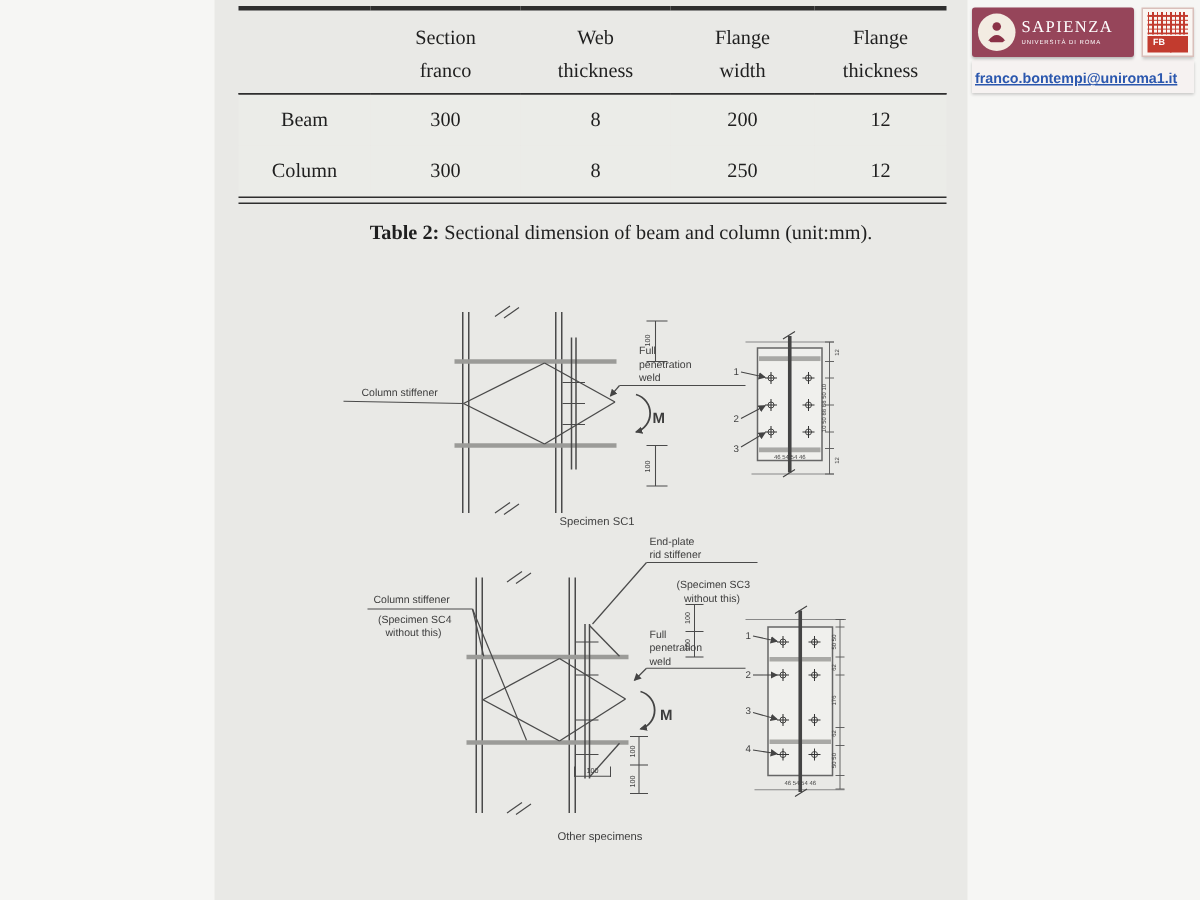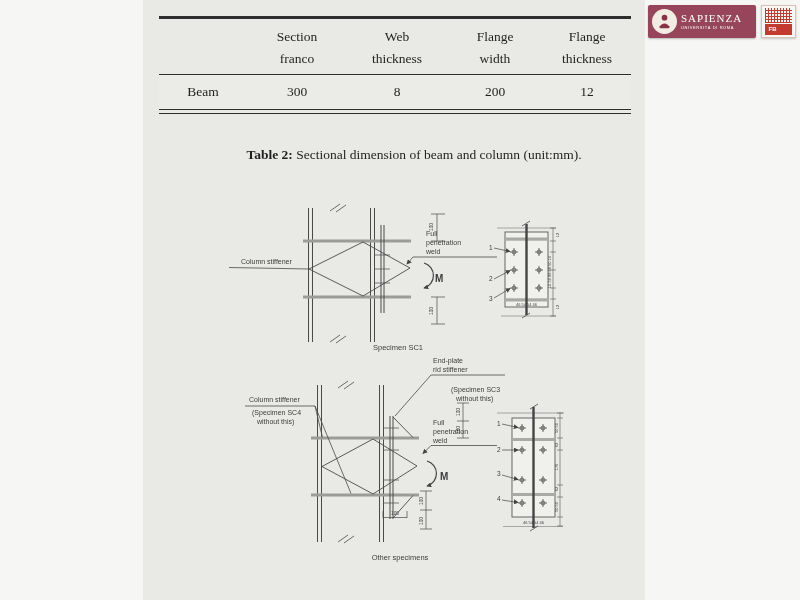--- a/index.html
+++ b/index.html
@@ -6,21 +6,21 @@
   body{
     width:800px;height:600px;position:relative;overflow:hidden;
     background:#f6f6f4;
     font-family:"Liberation Serif", serif;
   }
   .slide{
     position:absolute;left:143px;top:0;width:502px;height:600px;
     background:#e9e9e6;
   }
   
-  .tblwrap{position:absolute;left:16px;top:16px;width:472px;}
+  .tblwrap{position:absolute;left:16px;top:4px;width:472px;}
   table.dims{
     width:472px;border-collapse:collapse;
     border-top:3px solid #2e2e2e;
     color:#1f1f1f;font-size:13.5px;
   }
   table.dims thead td{
     text-align:center;vertical-align:top;
     padding:7px 0 5px;line-height:1.6;
     border-bottom:1.5px solid #2e2e2e;
   }
@@ -110,20 +110,27 @@
               <div>thickness</div>
           </td>
         </tr>
       </thead>
       <tbody>
         <tr>
           <td>Beam</td>
           <td>300</td>
           <td>8</td>
           <td>200</td>
+          <td>12</td>
+        </tr>
+        <tr>
+          <td>Column</td>
+          <td>300</td>
+          <td>8</td>
+          <td>250</td>
           <td>12</td>
         </tr>
       </tbody>
     </table>
     <div class="dblrule"></div>
   </div>
 
   <div class="tcap"><b>Table 2:</b> <span>Sectional dimension of beam and column (unit:mm).</span></div>
 
   <svg class="fig" width="500" height="375" viewBox="0 0 500 375">
@@ -353,13 +360,16 @@
         <div class="s1">SAPIENZA</div>
         <div class="s2">UNIVERSITÀ DI ROMA</div>
       </div>
     </div>
     <div class="stamp">
       <div class="hatch"></div>
       <div class="fb">FB</div>
       <div class="sq"></div>
     </div>
   </div>
+  <div class="email">
+    <span>franco.bontempi@uniroma1.it</span>
+  </div>
 </div>
 
 </body></html>

